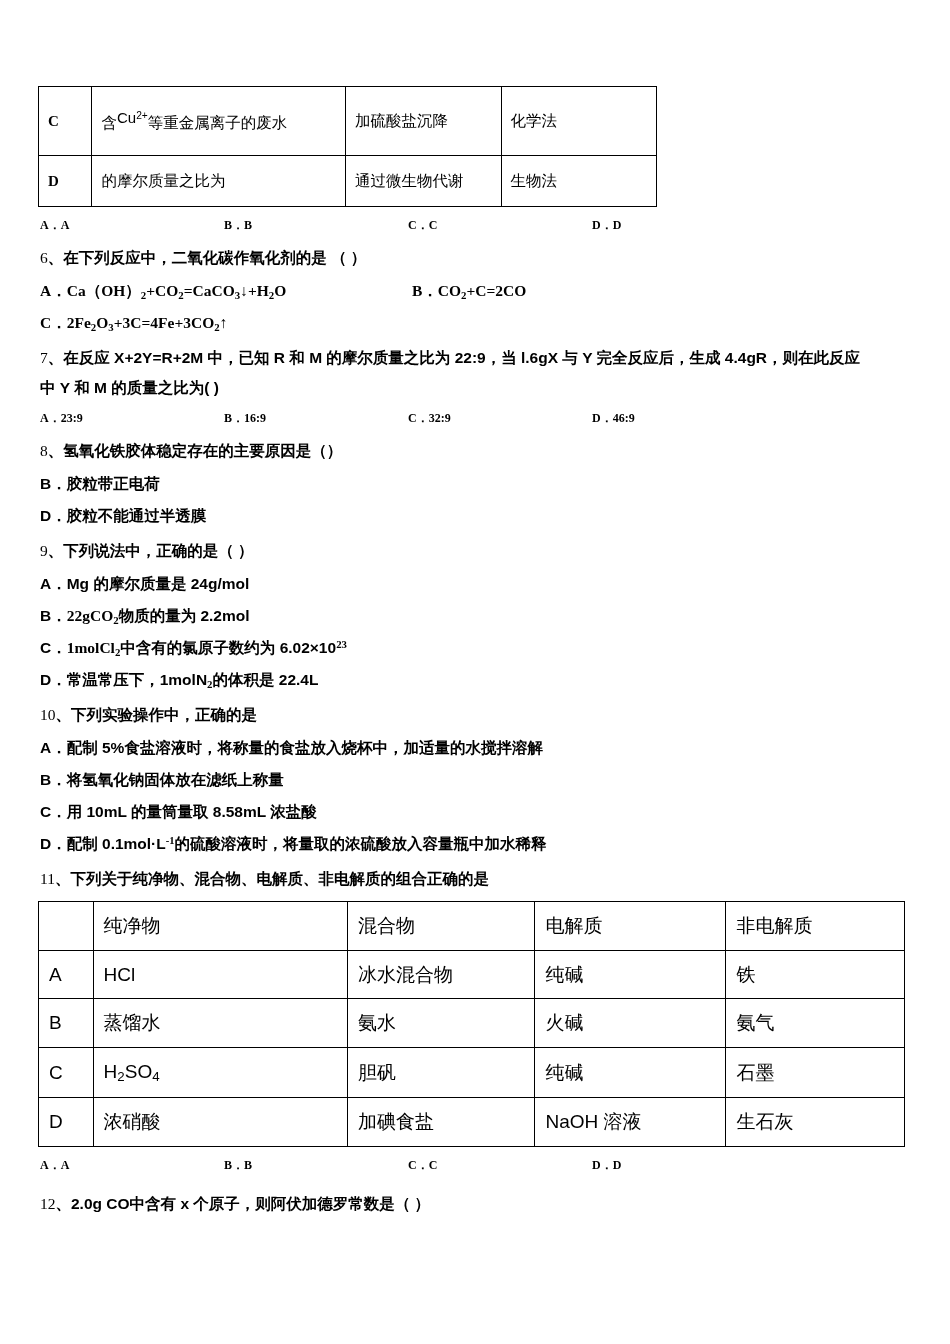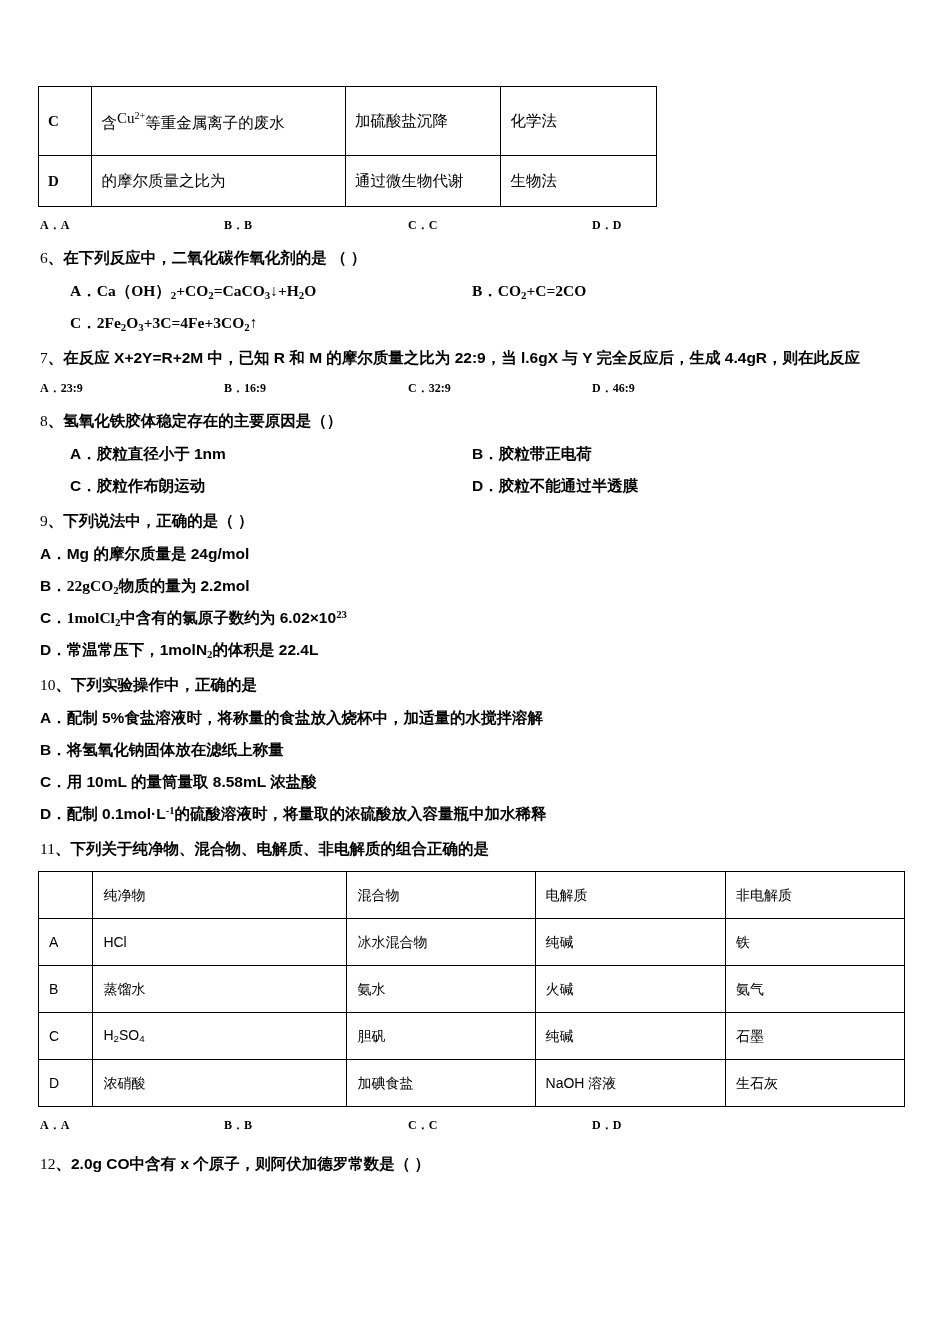--- a/index.html
+++ b/index.html
@@ -29,21 +29,21 @@
   
   table.t1 { width:619px; margin:0 0 0 0; }
   table.t1 td.c0 { width:38px; font-family:"Liberation Serif", serif; font-weight:bold; font-size:15px; }
   table.t1 td.c1 { width:255px; }
   table.t1 td.c2 { width:150px; }
   table.t1 td.c3 { width:150px; }
   table.t1 tr.r1 td { height:50px; }
   table.t1 tr.r2 td { height:32px; }
 
   
-  table.t2 { width:867px; margin:10px 0 0 0; font-size:14px; }
+  table.t2 { width:867px; margin:10px 0 0 0; font-size:19px; }
   table.t2 td { padding:11px 8px 11px 10px; height:24px; }
   table.t2 td.k0 { width:38px; }
   table.t2 td.k1 { width:255px; }
   table.t2 td.k2 { width:185px; }
   table.t2 td.k3 { width:185px; }
   table.t2 td.k4 { width:175px; }
 
   .qline {
     font-family:"Liberation Sans", sans-serif;
     font-size:15.5px;
@@ -62,34 +62,34 @@
   }
   .ansrow .a { width:184px; }
 
   .ans2col {
     display:flex;
     font-family:"Liberation Serif", serif;
     font-weight:bold;
     font-size:15.5px;
     margin:11px 0 0 2px;
   }
-  .ans2col .col { width:372px;margin-left:30px; }
+  .ans2col .col { width:372px; }
 
   .ans1col {
     font-family:"Liberation Serif", serif;
     font-weight:bold;
     font-size:15.5px;
     margin:11px 0 0 2px;
   }
   .cjk { font-family:"Liberation Sans", sans-serif; }
   sub { font-size:70%; vertical-align:-0.25em; }
   sup { font-size:70%; vertical-align:0.42em; }
   .hisup { font-size:68%; vertical-align:0.5em; font-family:"Liberation Serif", serif; }
   .cu {
-    font-family:Liberation Serif, serif;
+    font-family:Liberation Sans, sans-serif;
     font-size:15px;
     vertical-align:0.32em;
   }
   .cu sup { font-size:68%; vertical-align:0.42em; }
 </style>
 </head>
 <body>
 
 <div class="page">
   <div class="content">
@@ -121,34 +121,33 @@
     <div class="qline"><span class="qnum">6</span><span>、在下列反应中，二氧化碳作氧化剂的是     （    ）</span></div>
     <div class="ans2col">
       <span class="col"><span>A．</span><span>Ca（OH）</span><sub>2</sub><span>+CO</span><sub>2</sub><span>=CaCO</span><sub>3</sub><span>↓+H</span><sub>2</sub><span>O</span></span>
       <span class="col"><span>B．</span><span>CO</span><sub>2</sub><span>+C=2CO</span></span>
     </div>
     <div class="ans2col">
       <span class="col"><span>C．</span><span>2Fe</span><sub>2</sub><span>O</span><sub>3</sub><span>+3C=4Fe+3CO</span><sub>2</sub><span>↑</span></span>
     </div>
 
     <div class="qline"><span class="qnum">7</span><span>、在反应 X+2Y=R+2M 中，已知 R 和 M 的摩尔质量之比为 22:9，当 l.6gX 与 Y 完全反应后，生成 4.4gR，则在此反应</span></div>
+    <div class="qline" style="margin-top:6px">中 Y 和 M 的质量之比为(  )</div>
     <div class="ansrow">
       <span class="a">A．23:9</span>
       <span class="a">B．16:9</span>
       <span class="a">C．32:9</span>
       <span class="a">D．46:9</span>
     </div>
 
     <div class="qline"><span class="qnum">8</span><span>、氢氧化铁胶体稳定存在的主要原因是（）</span></div>
     <div class="ans2col">
-      <span class="col cjk">A．胶粒直径小于 1nm</span>
       <span class="col cjk">B．胶粒带正电荷</span>
     </div>
     <div class="ans2col">
-      <span class="col cjk">C．胶粒作布朗运动</span>
       <span class="col cjk">D．胶粒不能通过半透膜</span>
     </div>
 
     <div class="qline"><span class="qnum">9</span><span>、下列说法中，正确的是（    ）</span></div>
     <div class="ans1col cjk">A．Mg 的摩尔质量是 24g/mol</div>
     <div class="ans1col"><span class="cjk">B．</span><span>22gCO</span><sub>2</sub><span class="cjk">物质的量为 2.2mol</span></div>
     <div class="ans1col"><span class="cjk">C．</span><span>1molCl</span><sub>2</sub><span class="cjk">中含有的氯原子数约为 6.02×10</span><sup>23</sup></div>
     <div class="ans1col"><span class="cjk">D．</span><span class="cjk">常温常压下，1molN</span><sub>2</sub><span class="cjk">的体积是 22.4L</span></div>
 
     <div class="qline"><span class="qnum">10</span><span>、下列实验操作中，正确的是</span></div>

